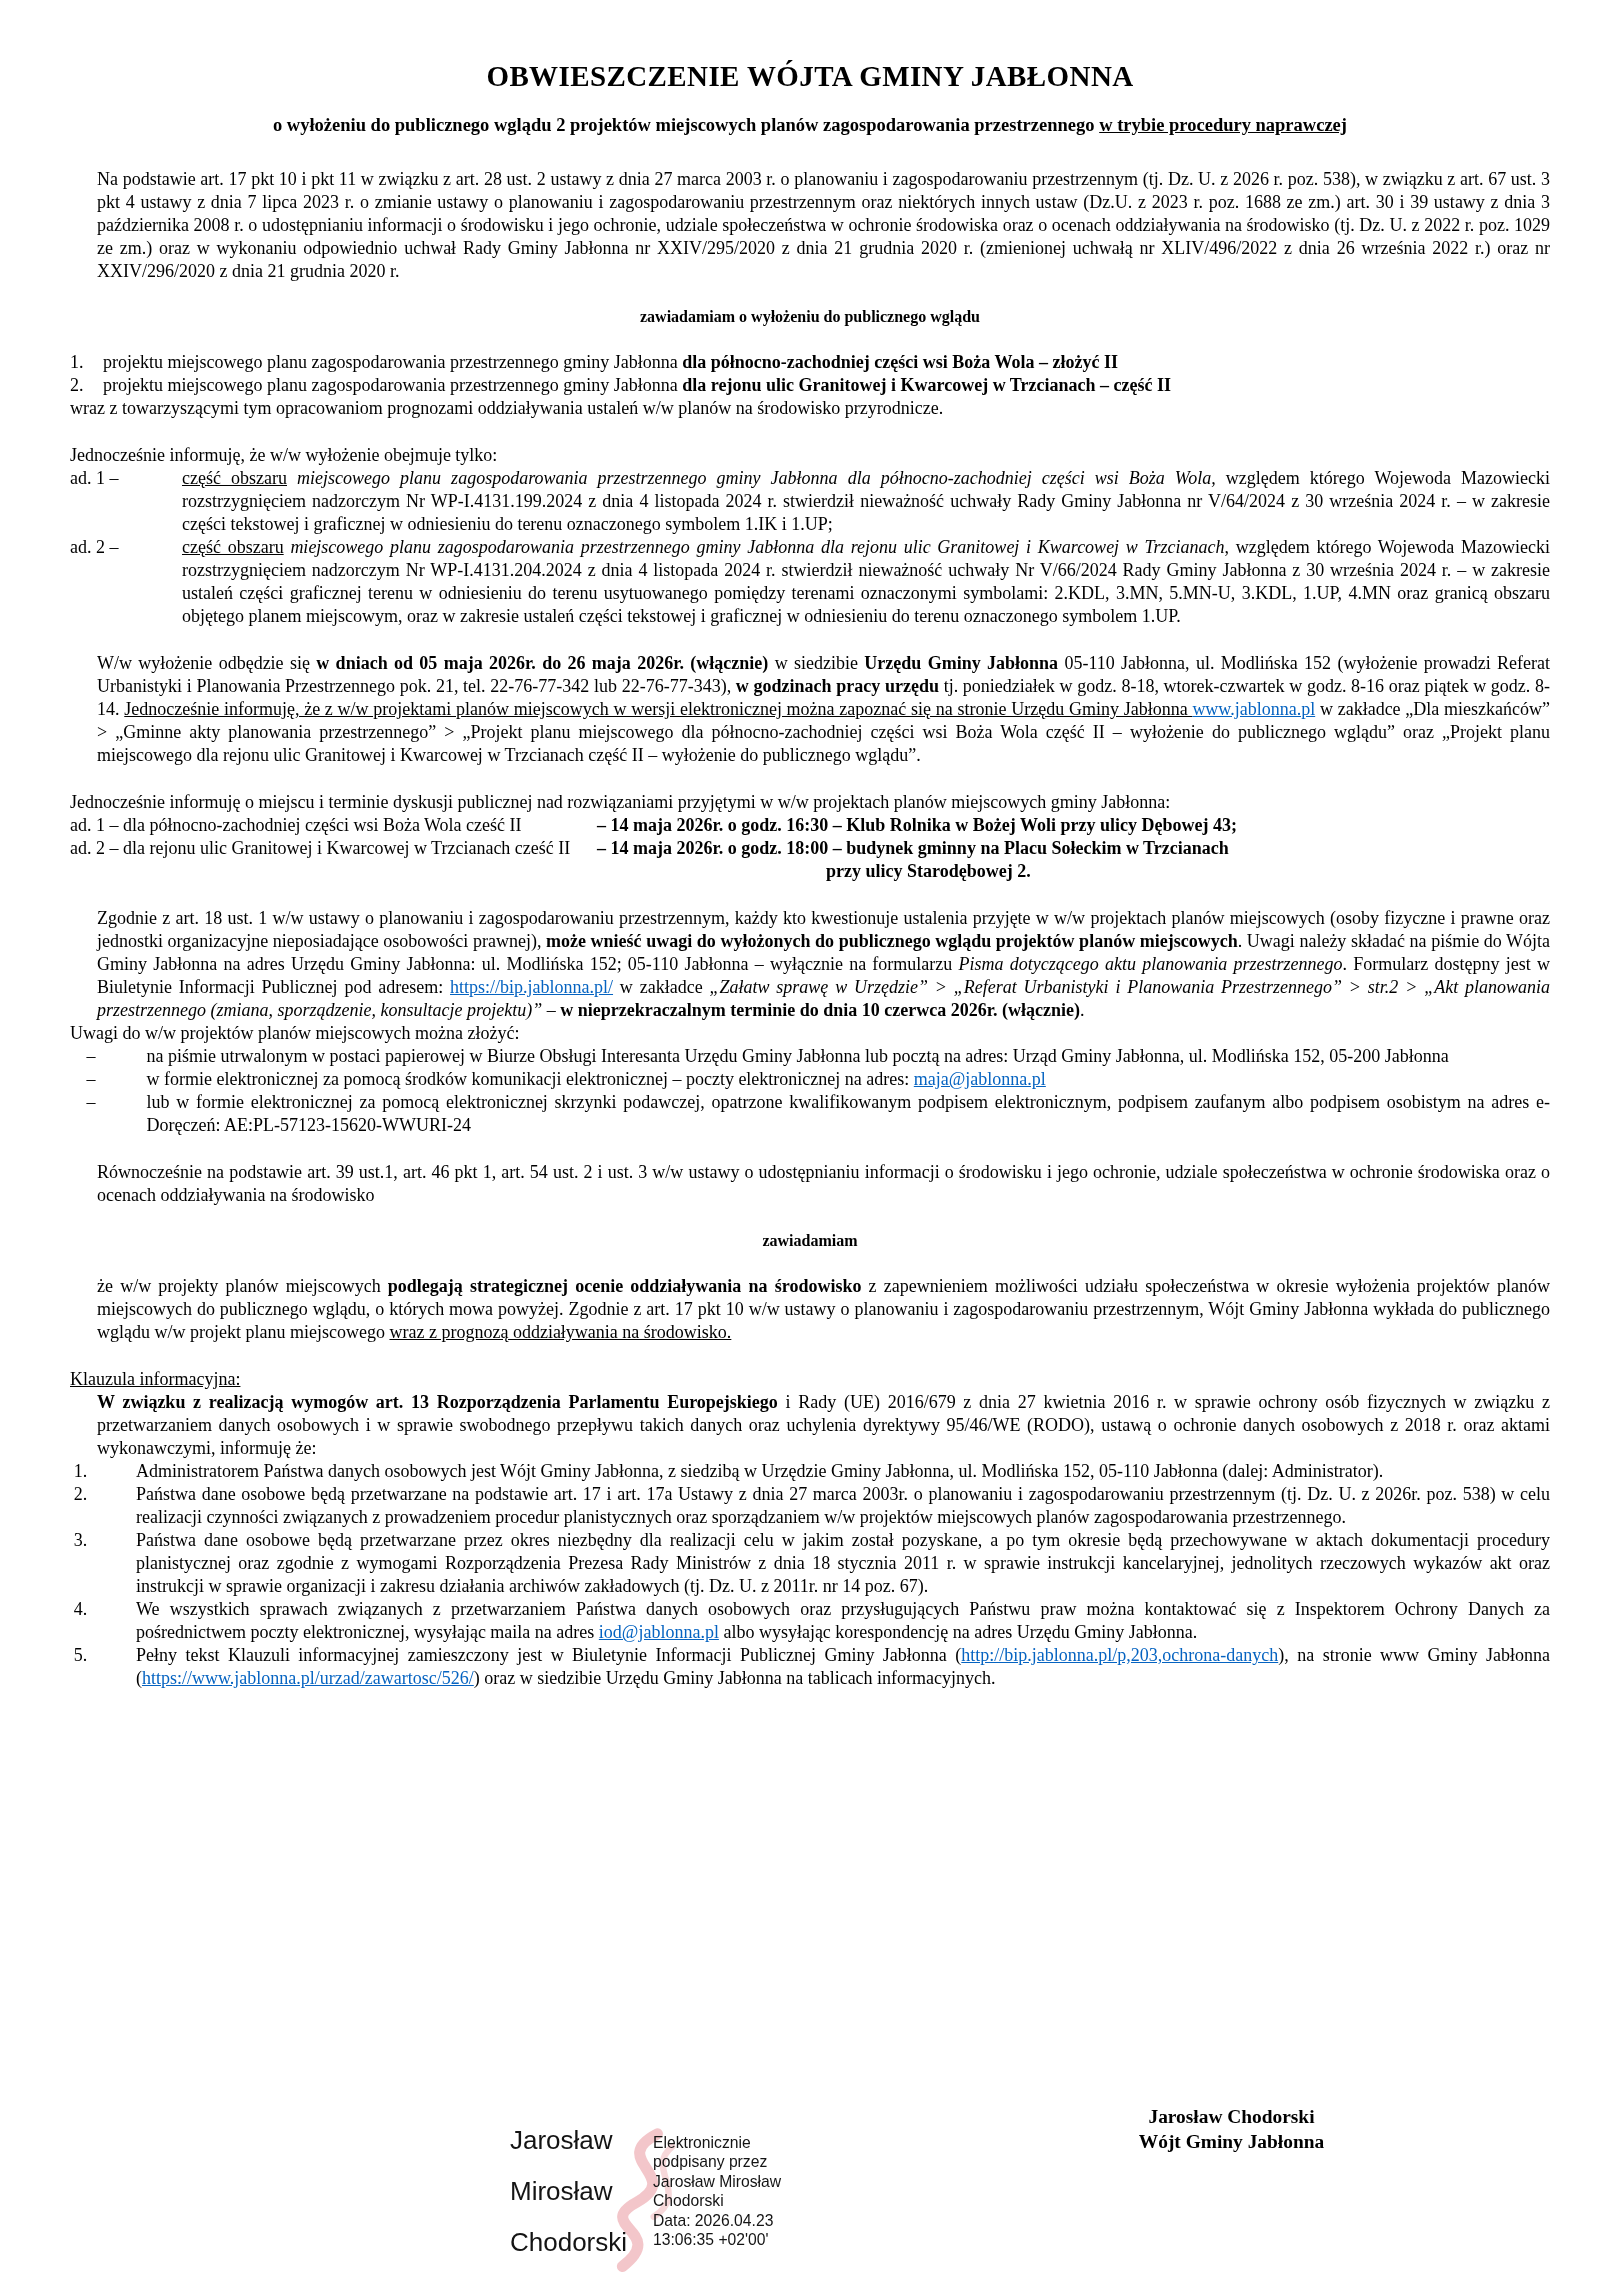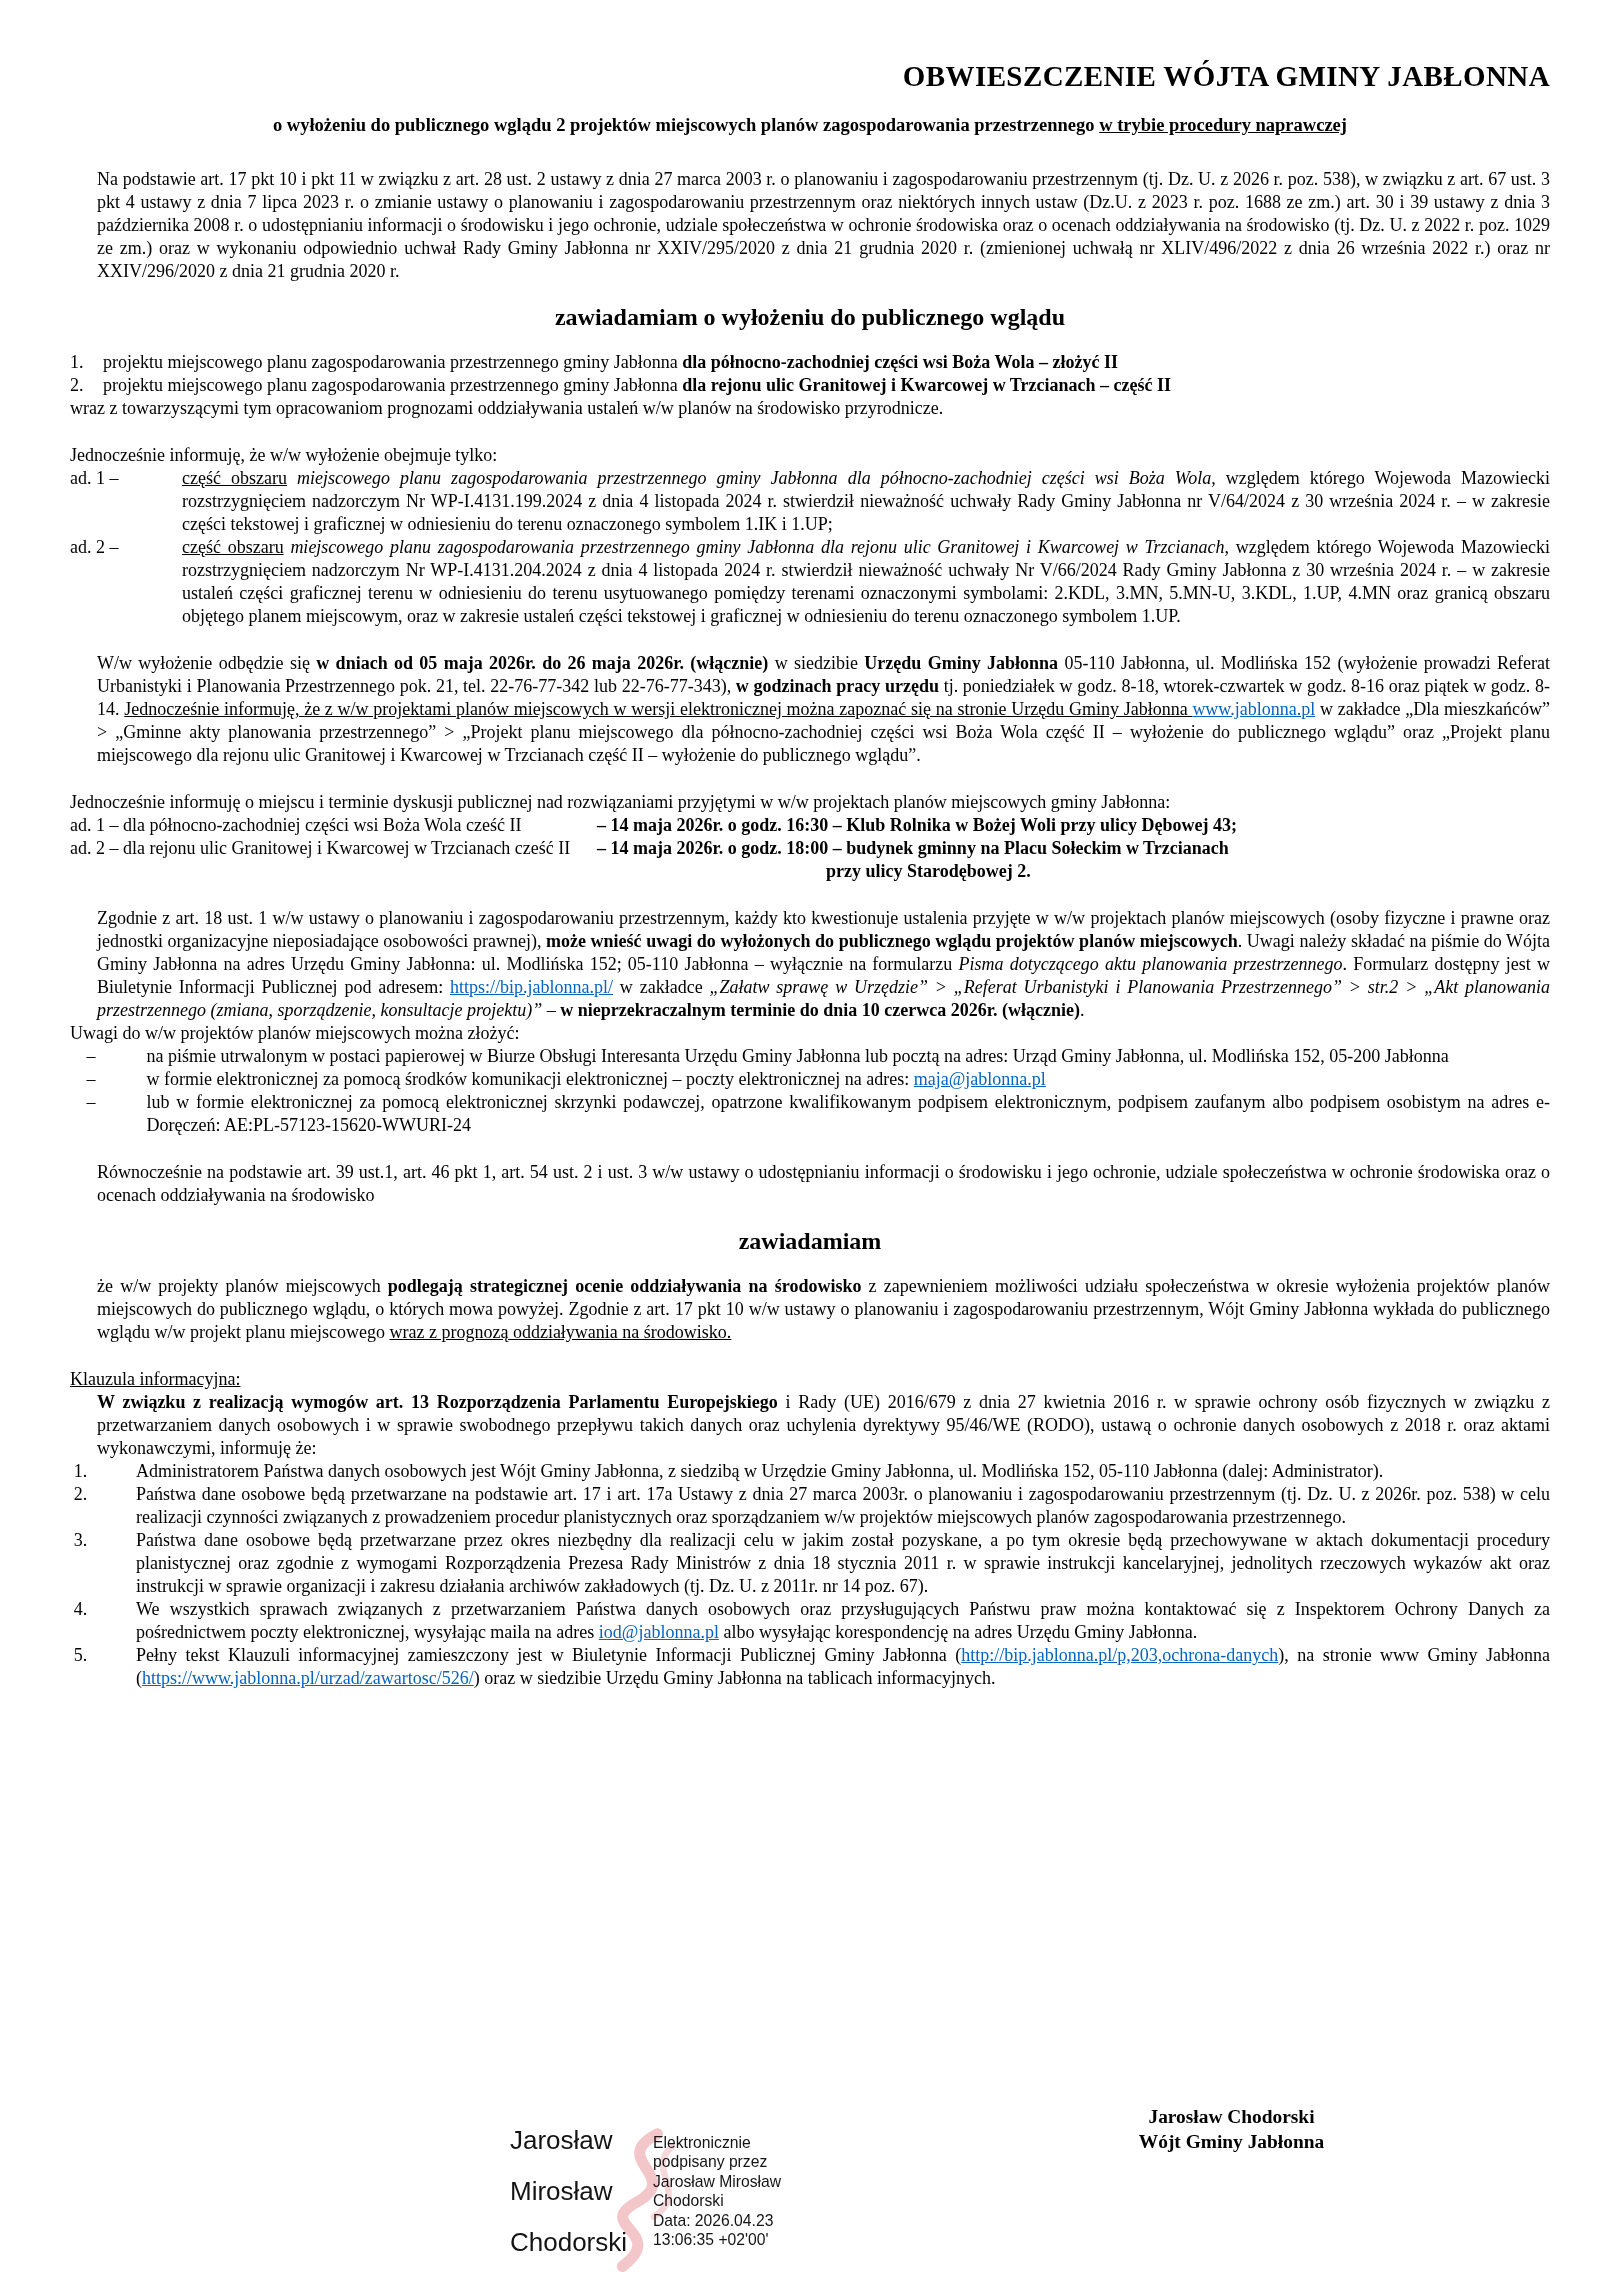--- a/index.html
+++ b/index.html
@@ -5,24 +5,24 @@
   * { margin:0; padding:0; box-sizing:border-box; }
   html, body { background:#ffffff; }
   body {
     width:1620px; height:2290px; position:relative;
     font-family:"Liberation Serif", serif; color:#000000;
   }
   .page {
     position:absolute; inset:0; padding:59px 70px 0 70px; overflow:hidden;
     font-size:18px; line-height:23px;
   }
-  .title { text-align:right; font-size:29px; line-height:35px; font-weight:700; letter-spacing:0.4px; margin-bottom:20px; }
+  .title { text-align:center; font-size:29px; line-height:35px; font-weight:700; letter-spacing:0.4px; margin-bottom:20px; }
   .subtitle { text-align:center; font-size:18.5px; line-height:23px; margin-bottom:31px; }
   .just { text-align:justify;margin-left:27px; }
-  .center-heading { text-align:center; font-size:24px; line-height:24px; font-weight:700; margin:22px 0; }
+  .center-heading { text-align:center; font-size:16px; line-height:24px; font-weight:700; margin:22px 0; }
   .sec { margin-top:24px; }
   .num-row, .hang, .chan, .rodo-item, .disc-row { display:flex; align-items:flex-start; }
   .num-row .num { flex:0 0 33px; }
   .num-row .bdy { flex:1 1 auto; }
   .hang .lbl { flex:0 0 85px; }
   .hang .bdy { flex:1 1 auto; }
   .chan { padding-left:16.6px; }
   .chan .dash { flex:0 0 33px; }
   .chan .bdy { flex:1 1 auto; }
   .rodo-item .num { flex:0 0 39px; padding-left:3.7px; }

